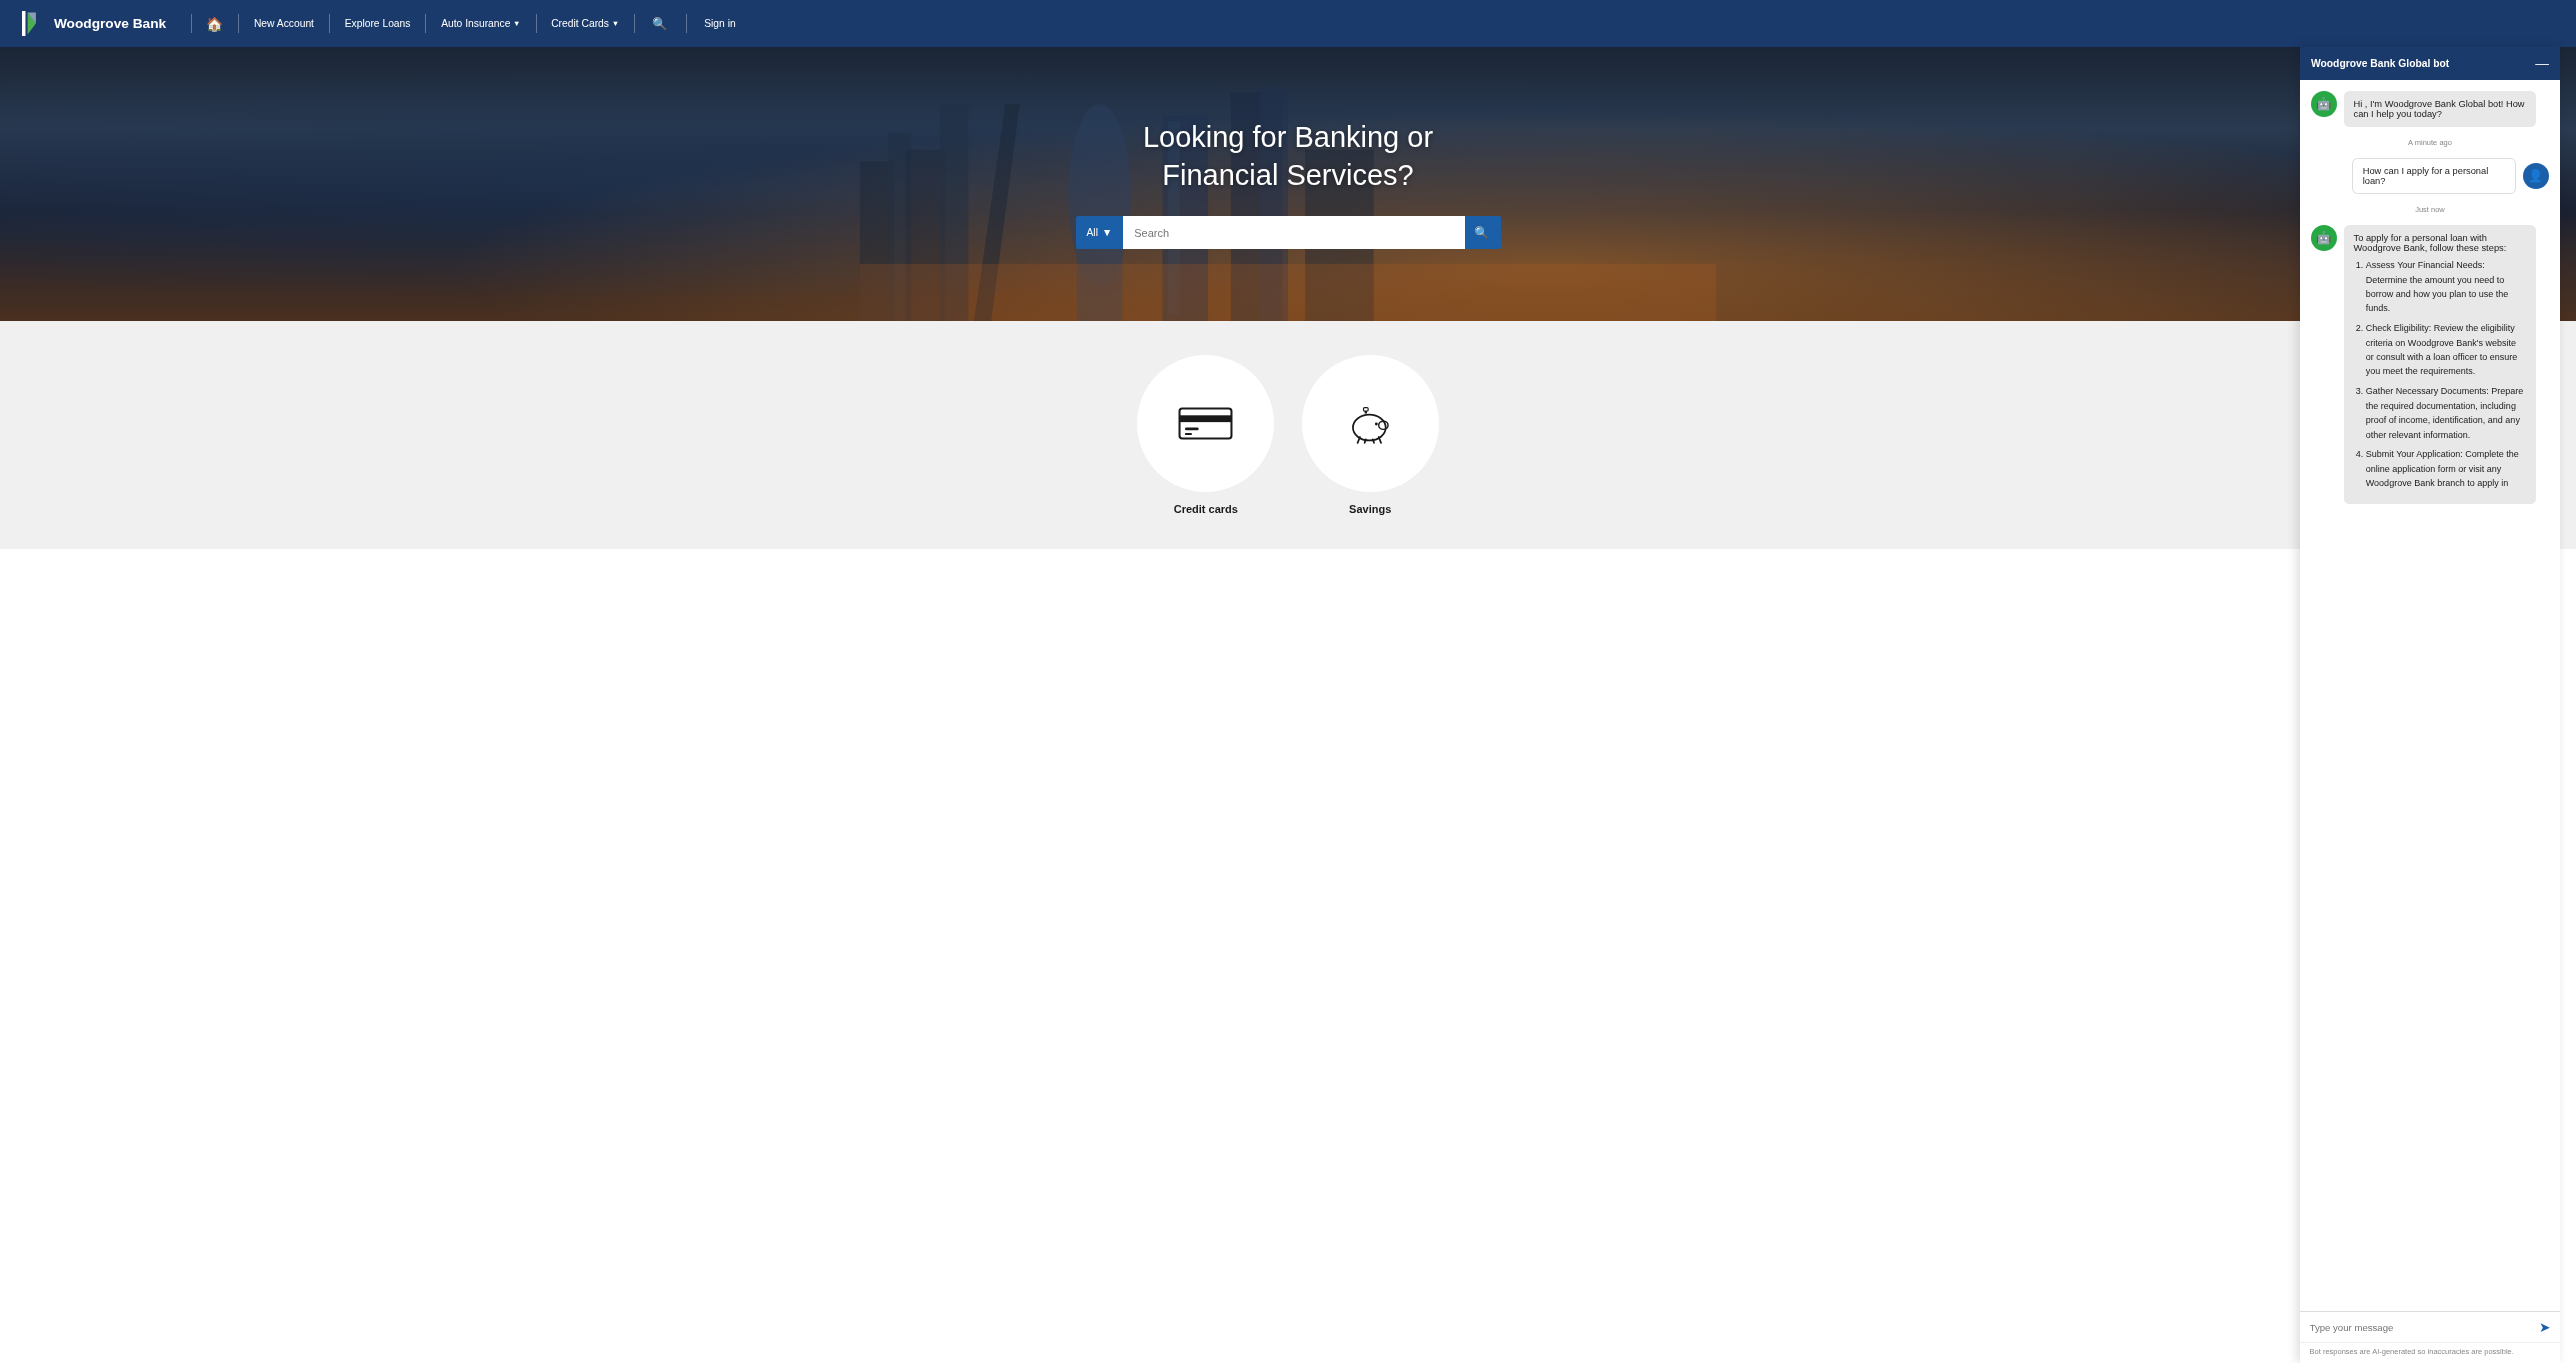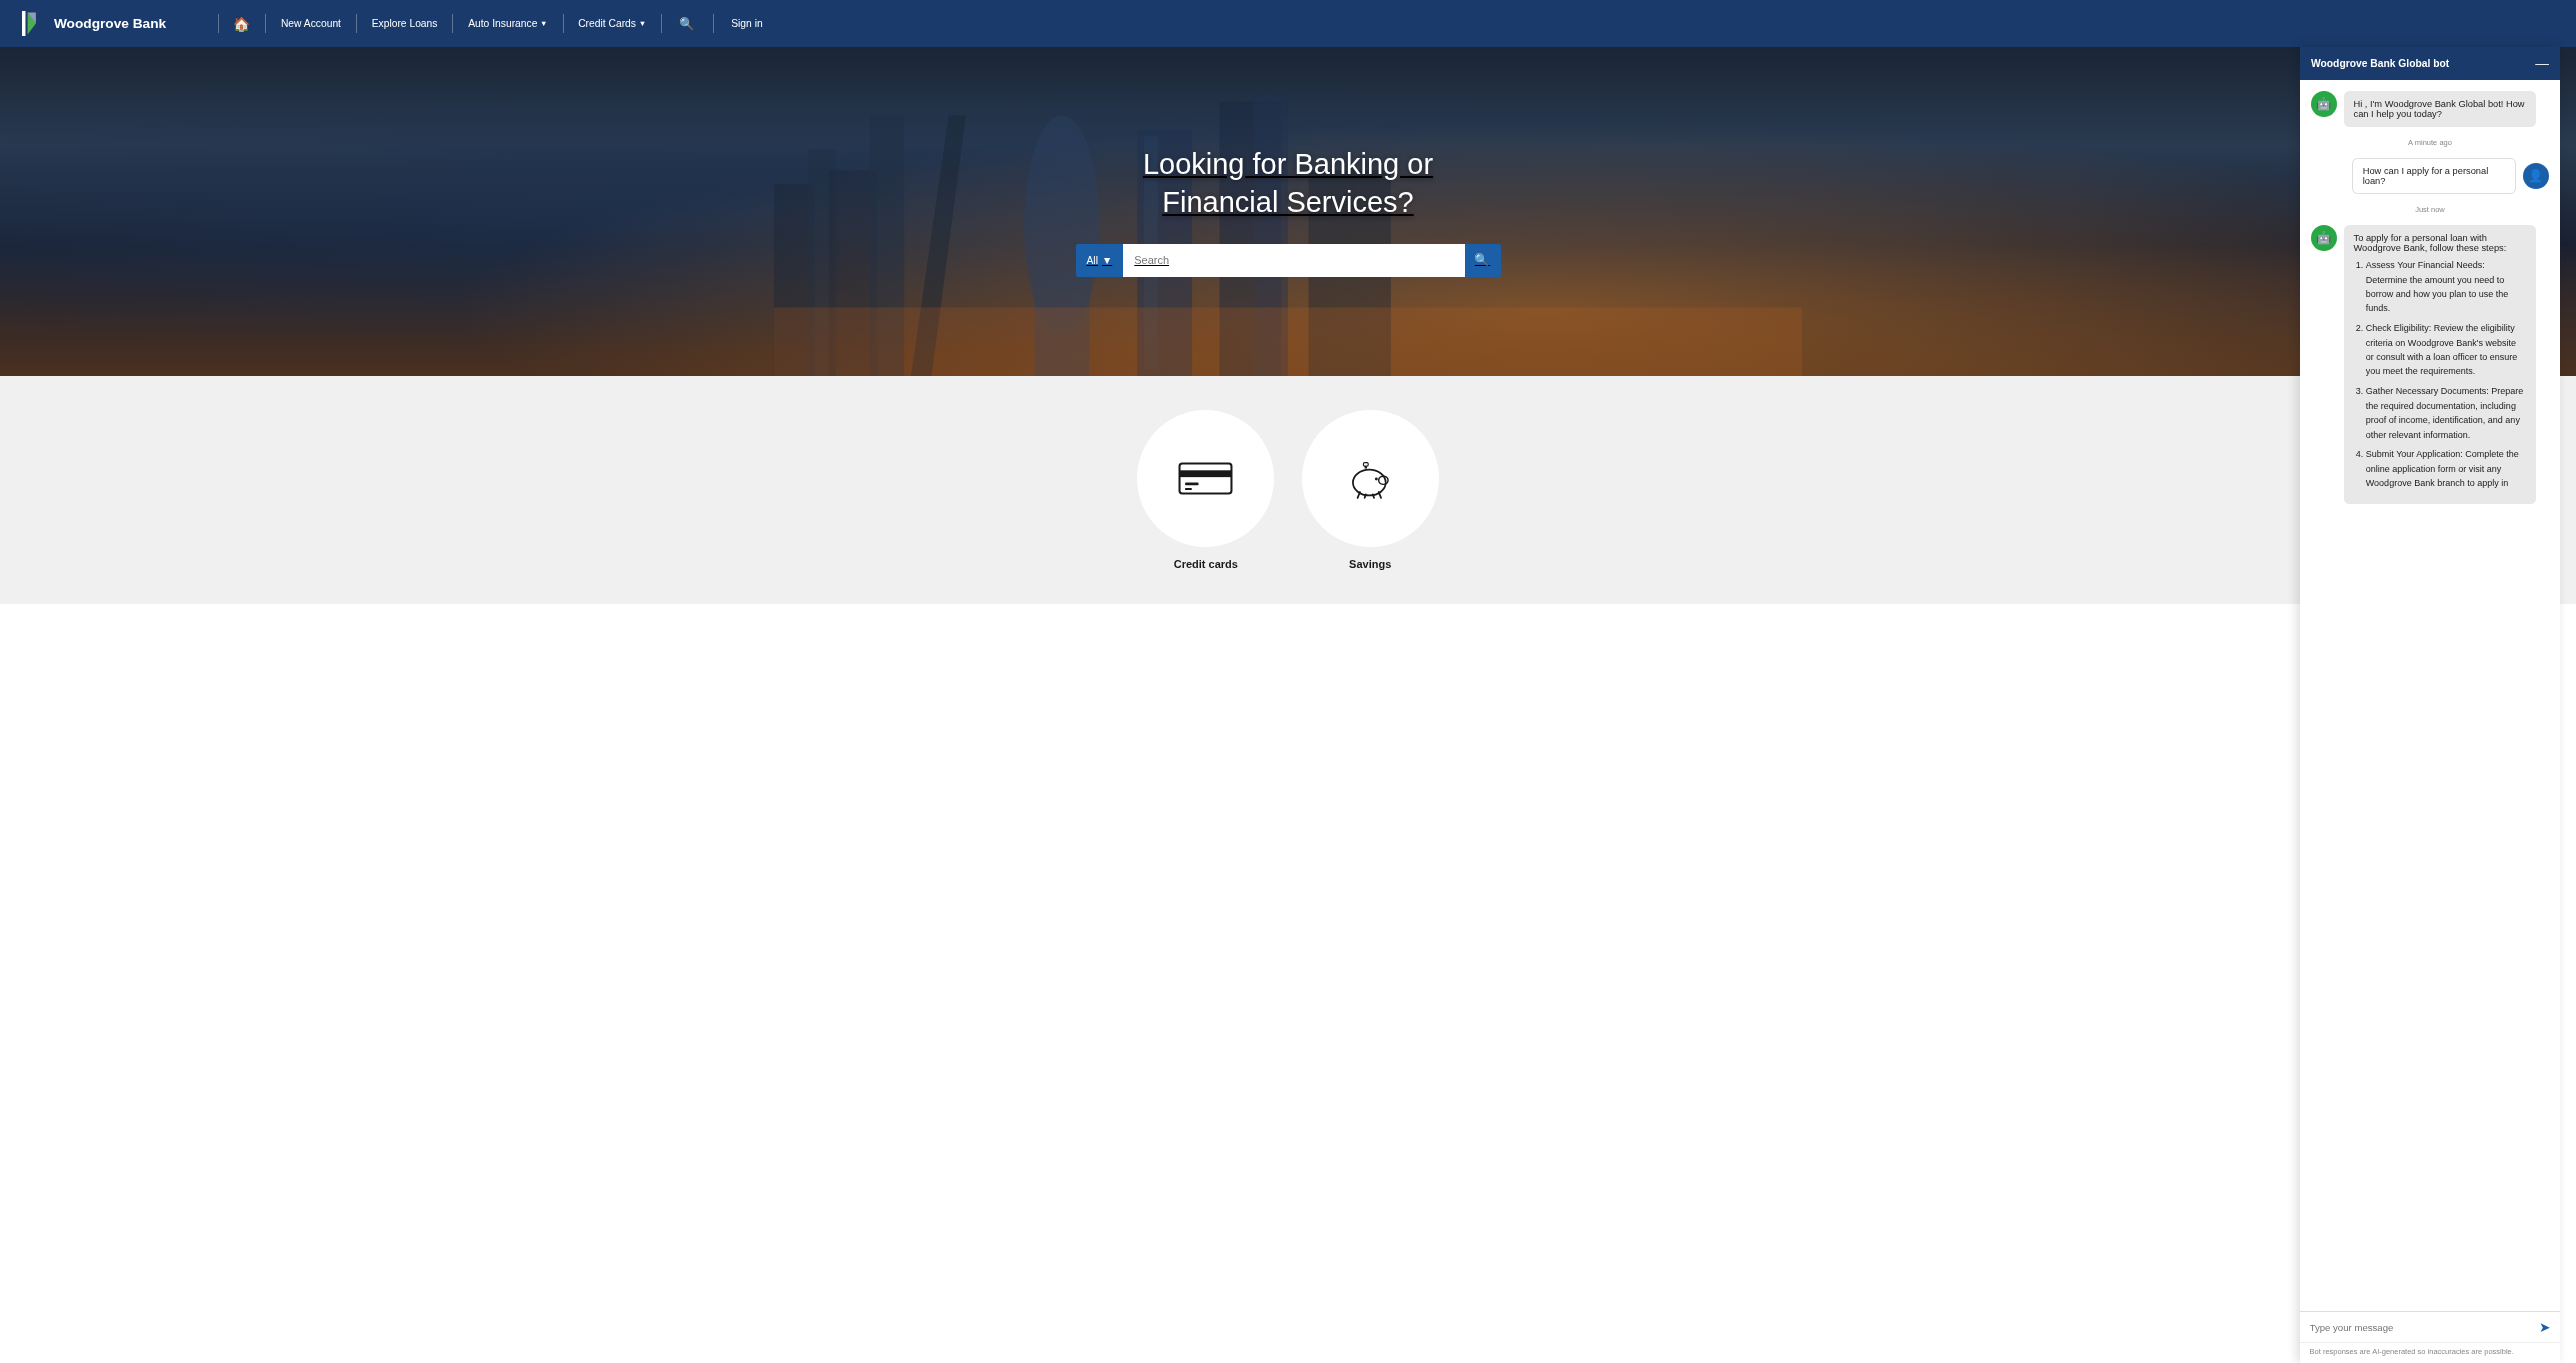--- a/index.html
+++ b/index.html
@@ -14,21 +14,21 @@
       height: 47px;
       gap: 0;
     }
     .navbar-brand {
       display: flex;
       align-items: center;
       gap: 6.9px;
       color: #fff;
       font-size: 13.7px;
       font-weight: 600;
-      margin-right: 39px;
+      margin-right: 12px;
       text-decoration: none;
     }
     .brand-logo {
       width: 25px;
       height: 25px;
       display: flex;
       align-items: center;
       justify-content: center;
     }
     .nav-divider {
@@ -67,28 +67,27 @@
       text-decoration: none;
       font-size: 10.3px;
       margin-left: 5.5px;
     }
     .home-icon { font-size: 13.7px; }
 
     
     .hero {
       position: relative;
       width: 100%;
-      height: 329px;
+      height: 274px;
       background: linear-gradient(135deg, #1a2a4a 0%, #2a3a5a 20%, #3a5a7a 40%, #c07030 70%, #a05020 100%);
       display: flex;
       flex-direction: column;
       align-items: center;
       justify-content: center;
       overflow: hidden;
-      text-decoration: underline;
     }
     .hero-bg {
       position: absolute;
       inset: 0;
       background:
         radial-gradient(ellipse at 60% 80%, rgba(200,120,40,0.5) 0%, transparent 50%),
         radial-gradient(ellipse at 30% 50%, rgba(30,50,80,0.8) 0%, transparent 60%),
         linear-gradient(180deg, #1a2535 0%, #2a3a50 30%, #1a2030 60%, #4a3020 100%);
     }
     

